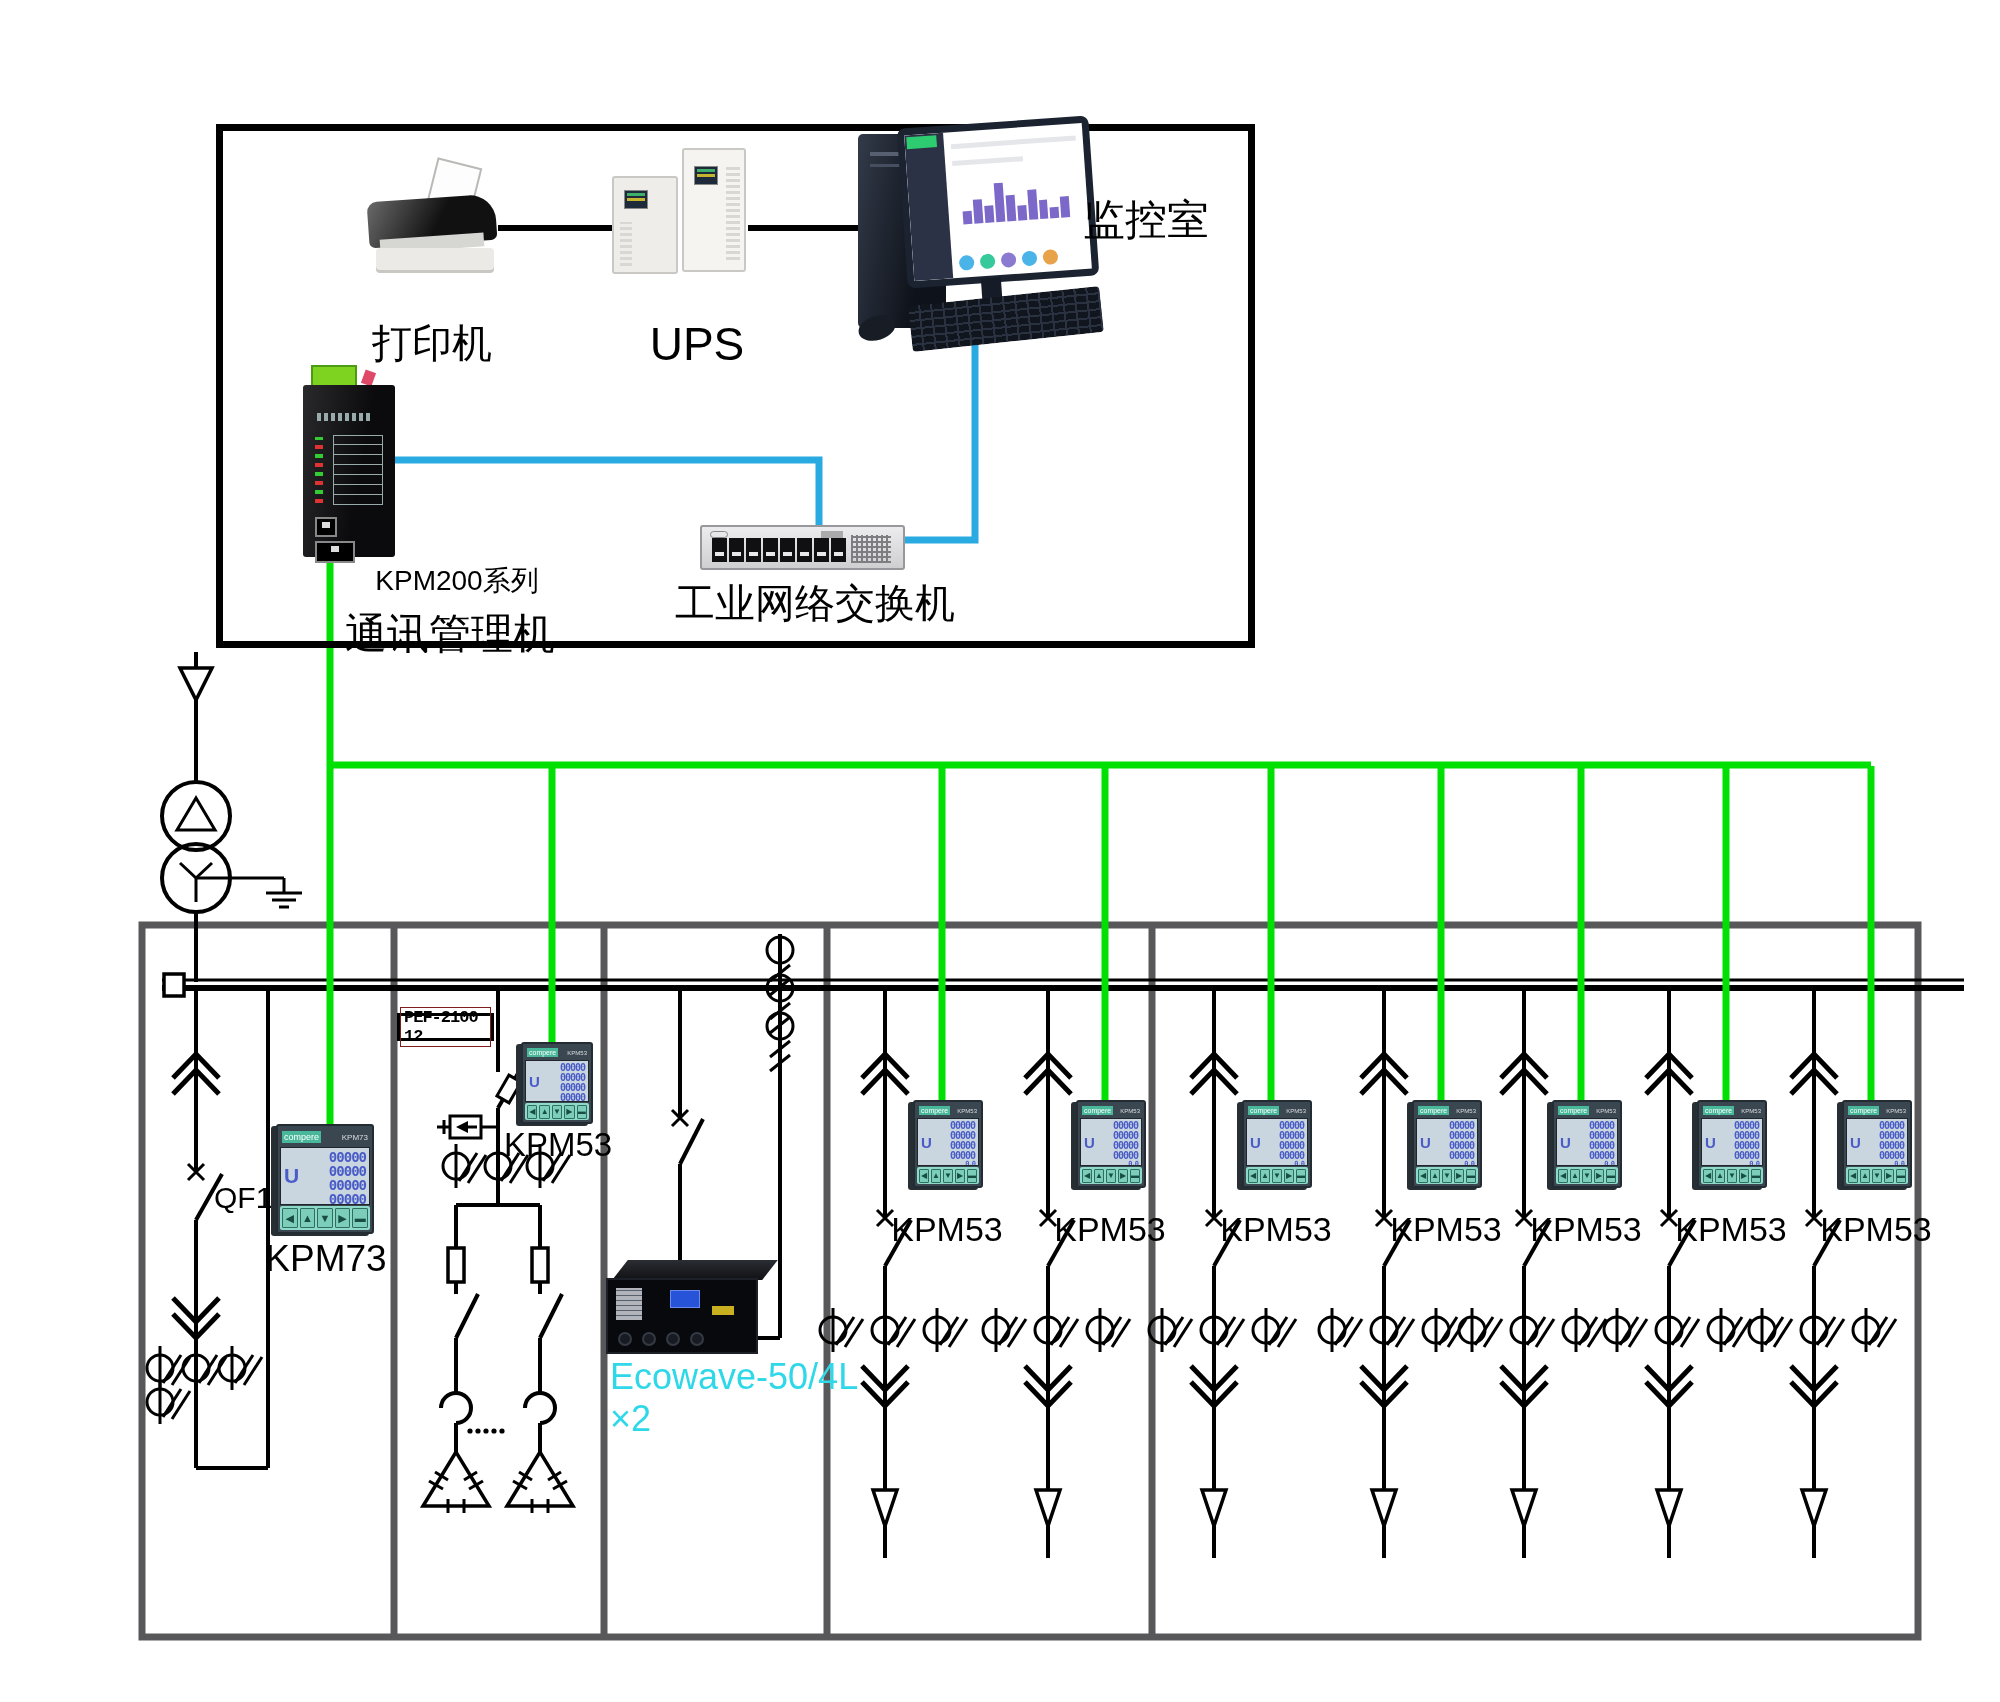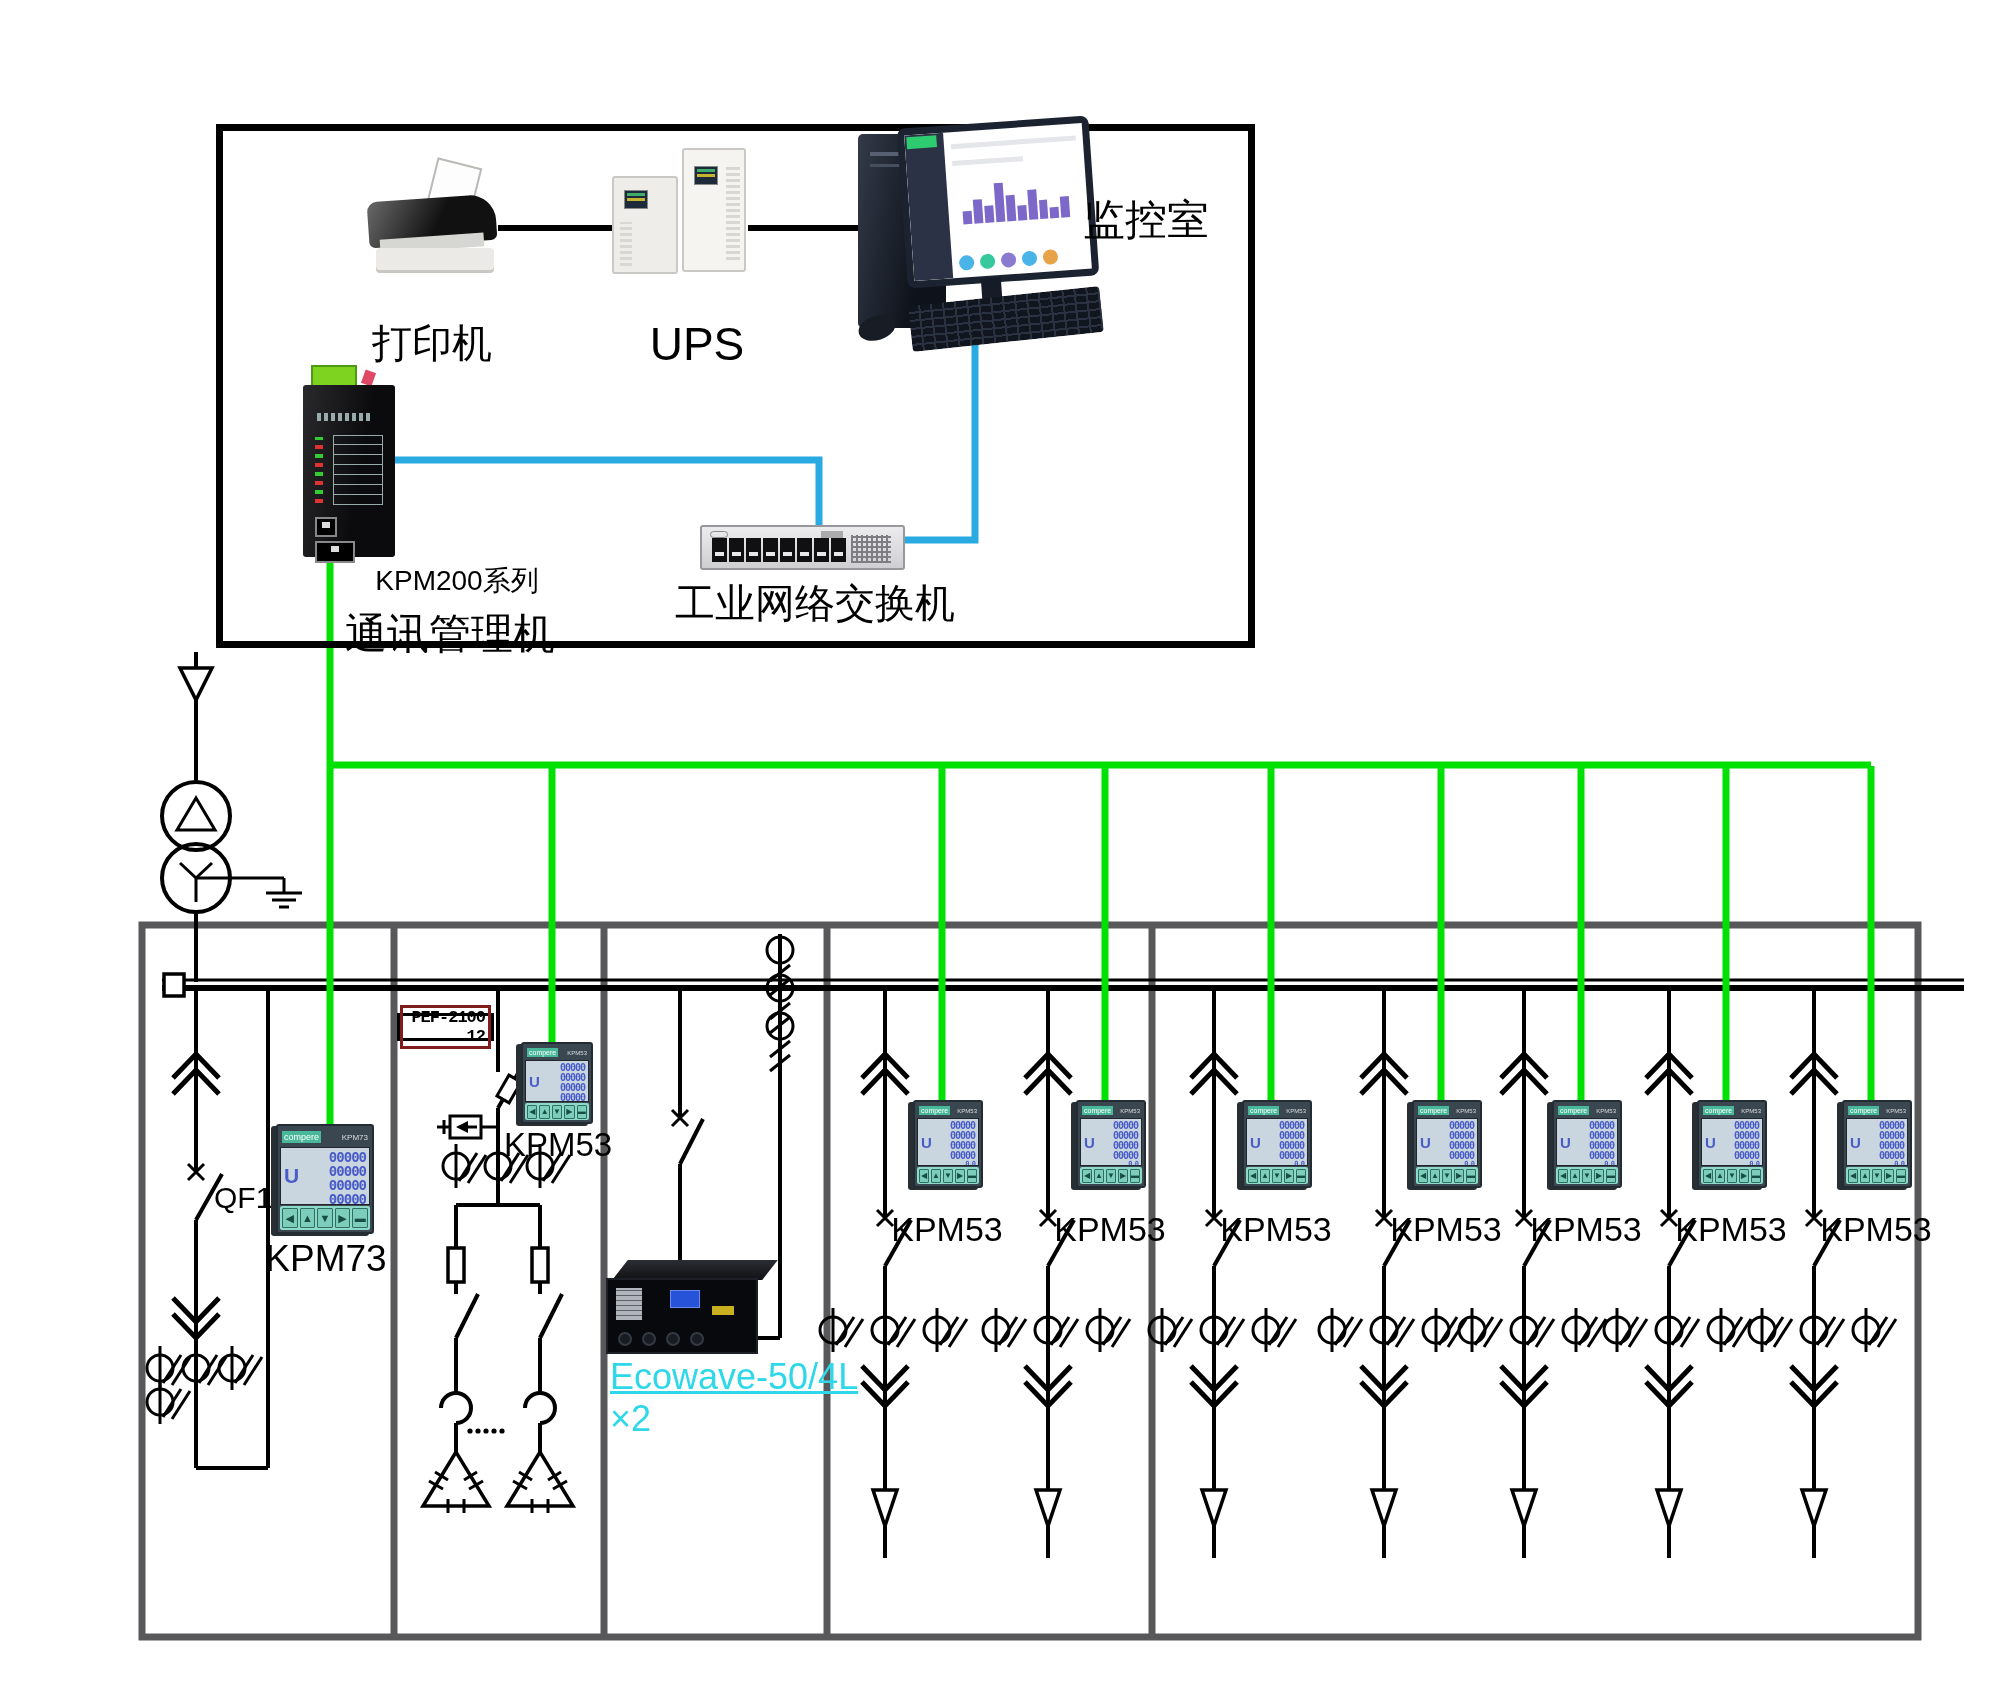--- a/index.html
+++ b/index.html
@@ -78,21 +78,21 @@
   .eco .top{position:absolute;left:14px;top:0;width:150px;height:20px;background:linear-gradient(#2a2d33,#101114);transform:skewX(-38deg);}
   .eco .front{position:absolute;left:0;top:18px;width:152px;height:76px;background:#07090d;border:2px solid #1d2026;}
   .eco .lab{position:absolute;left:8px;top:8px;width:26px;height:32px;background:#cfd4da;opacity:.85;background-image:repeating-linear-gradient(0deg,transparent 0 4px,#66707c 4px 5px);}
   .eco .scr{position:absolute;left:62px;top:10px;width:30px;height:18px;background:#2653d8;border:1px solid #6a8af0;}
   .eco .chip{position:absolute;left:104px;top:26px;width:22px;height:9px;background:#c8b020;}
   .eco .knobs{position:absolute;left:10px;bottom:6px;width:130px;display:flex;gap:10px;}
   .eco .knobs i{width:14px;height:14px;border-radius:50%;background:#181c22;border:2px solid #343a44;}
   
   .pef{position:absolute;left:397px;top:1013px;width:97px;height:28px;border:3px solid #000;z-index:4;
        display:flex;align-items:center;justify-content:center;background:#fff;}
-  .pef span{display:block;border:3px solid #7f1d1d;padding:0 3px;font-family:"Liberation Mono",monospace;font-weight:bold;font-size:17px;letter-spacing:-1px;text-align:right;}
+  .pef span{display:block;border:1px solid #7f1d1d;padding:0 3px;font-family:"Liberation Mono",monospace;font-weight:bold;font-size:17px;letter-spacing:-1px;}
 
   
   .meter{position:absolute;z-index:3;background:#3B4750;border:2px solid #232c32;border-radius:3px;
          box-shadow:-5px 2px 0 #272f35;display:flex;flex-direction:column;padding:2px;}
   .m-head{display:flex;justify-content:space-between;align-items:center;padding:0 2px;height:13px;flex:none;}
   .m-brand{background:#49B89A;color:#fff;font-size:7px;line-height:9px;padding:0 2px;}
   .m-model{color:#d8dde0;font-size:6px;}
   .m-screen{flex:1;background:#C9D6DF;border:1px solid #20262b;margin:1px 0;display:flex;padding:2px 3px;overflow:hidden;}
   .m-u{color:#4A5CC8;font-weight:bold;font-size:15px;align-self:center;}
   .m-digs{flex:1;display:flex;flex-direction:column;align-items:flex-end;justify-content:space-evenly;
@@ -630,21 +630,21 @@
   <div class="lbl ctr" style="left:815px;top:582px;font-size:40px;">工业网络交换机</div>
 
   <div class="lbl" style="left:214px;top:1182px;font-size:30px;">QF1</div>
   <div class="lbl ctr" style="left:326px;top:1240px;font-size:37px;">KPM73</div>
   <div class="lbl ctr" style="left:558px;top:1128px;font-size:33px;">KPM53</div>
 
   <div class="pef">
       <span>PEF-2100 12</span>
     </div>
 
-  <div class="lbl cyan" style="left:610px;top:1358px;font-size:36px;text-decoration:underline;">Ecowave-50/4L</div>
+  <div class="lbl cyan" style="left:610px;top:1358px;font-size:36px;">Ecowave-50/4L</div>
   <div class="lbl cyan" style="left:610px;top:1400px;font-size:36px;">×2</div>
 
   <div class="lbl ctr" style="left:947px;top:1212px;font-size:34px;">KPM53</div>
   <div class="lbl ctr" style="left:1110px;top:1212px;font-size:34px;">KPM53</div>
   <div class="lbl ctr" style="left:1276px;top:1212px;font-size:34px;">KPM53</div>
   <div class="lbl ctr" style="left:1446px;top:1212px;font-size:34px;">KPM53</div>
   <div class="lbl ctr" style="left:1586px;top:1212px;font-size:34px;">KPM53</div>
   <div class="lbl ctr" style="left:1731px;top:1212px;font-size:34px;">KPM53</div>
   <div class="lbl ctr" style="left:1876px;top:1212px;font-size:34px;">KPM53</div>
 

